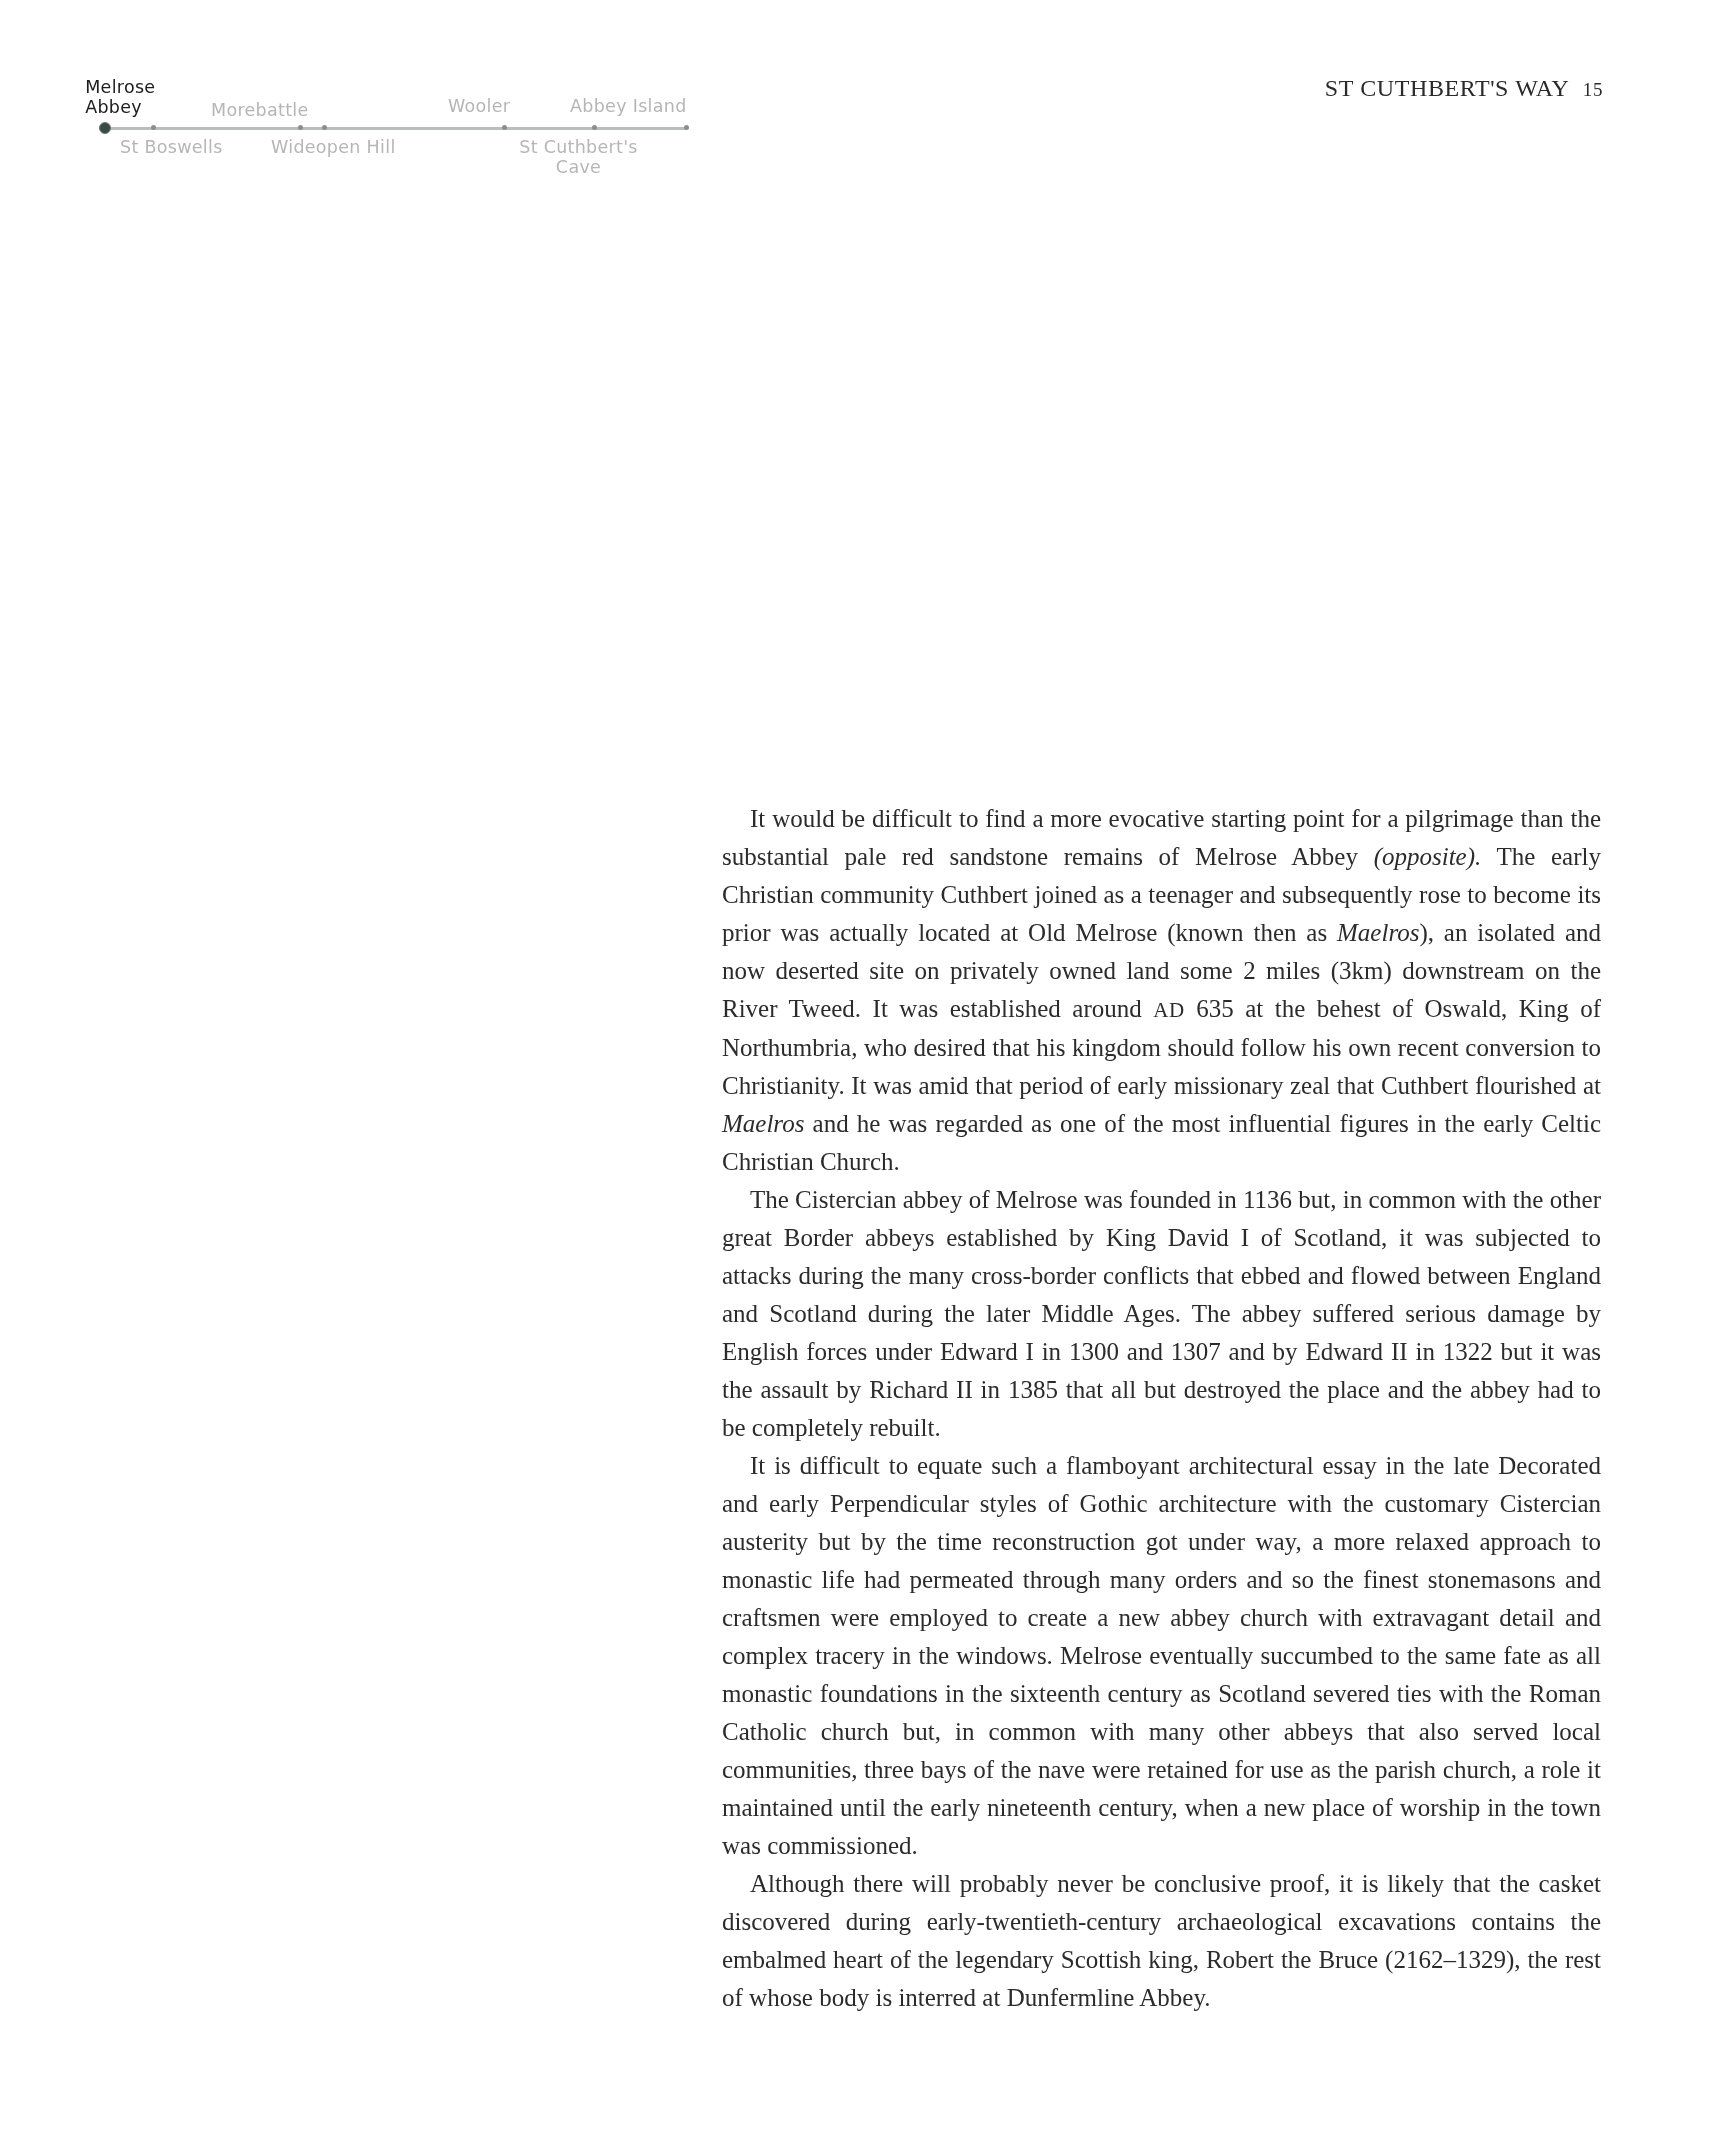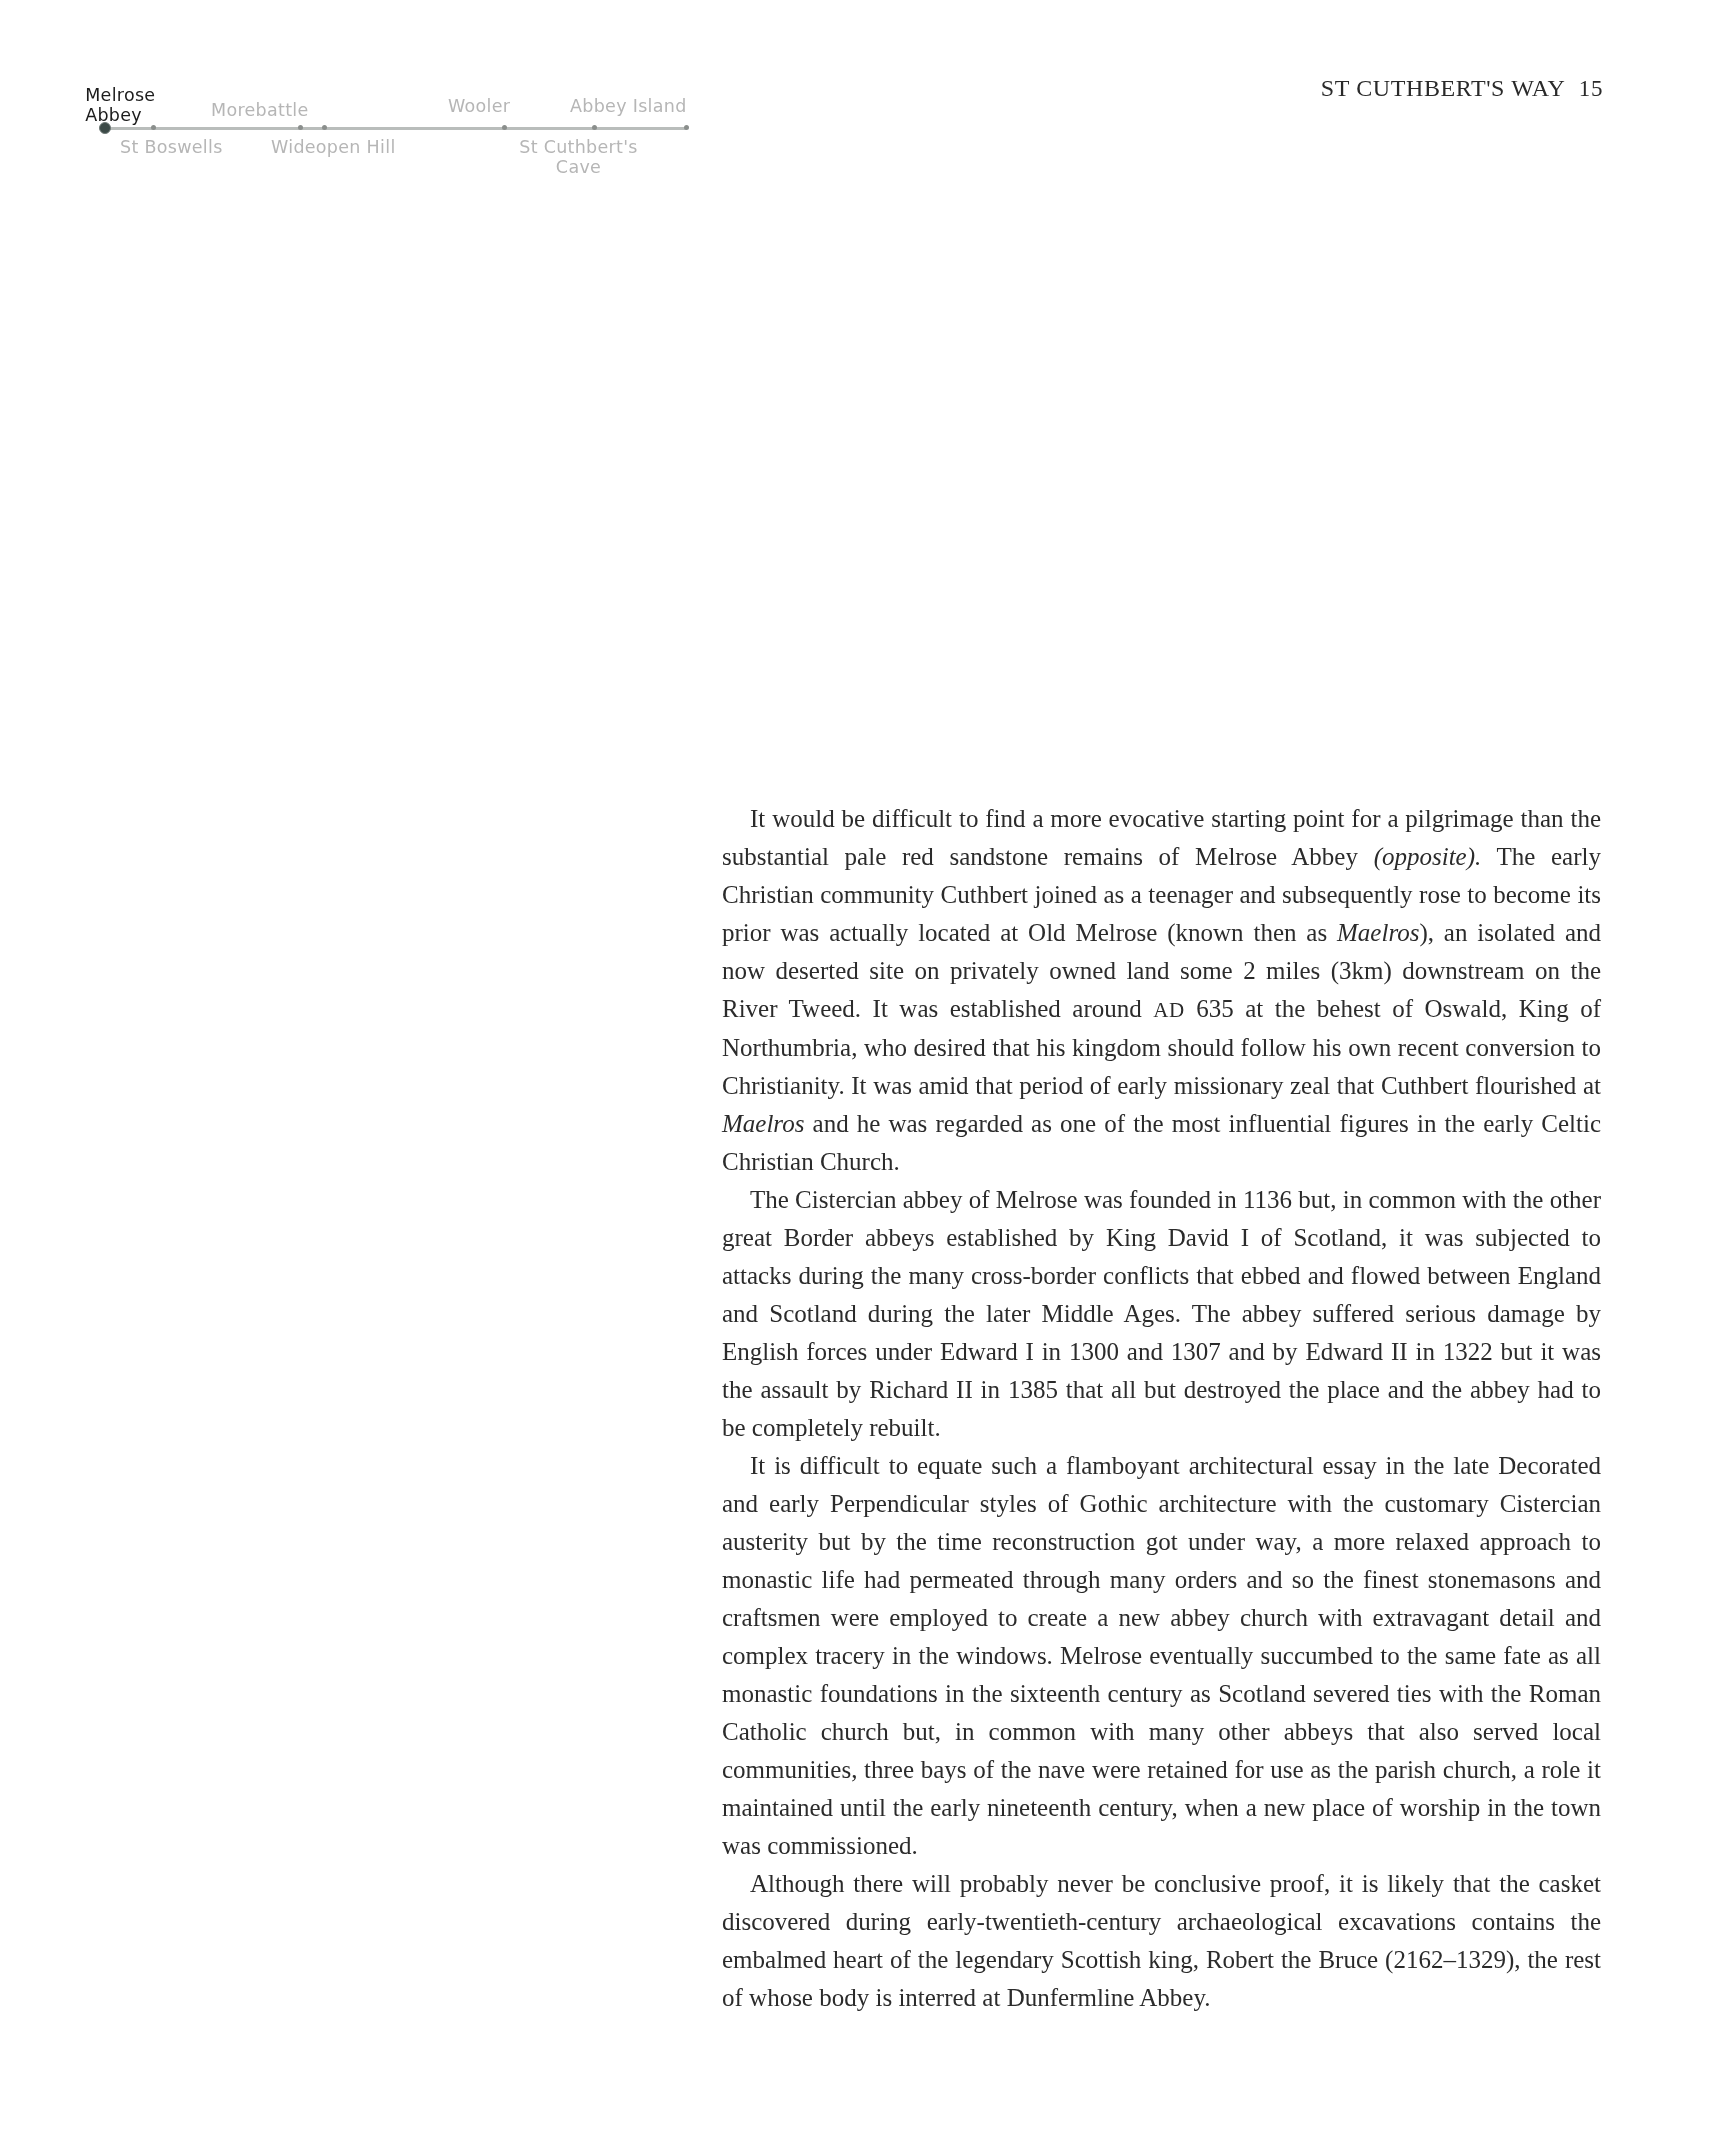--- a/index.html
+++ b/index.html
@@ -1,27 +1,27 @@
 <!DOCTYPE html>
 <html style="font-size:9.7px"><head>
 <meta charset="utf-8">
 <style>
   html, body { margin: 0; padding: 0; background: #ffffff; }
   body { width: 1724px; height: 2151px; position: relative; overflow: hidden; font-family: "Liberation Serif", serif; color: #2b2b2b; }
 
   .route { position: absolute; left: 84px; top: 60px; width: 603px; height: 133px; font-family: "DejaVu Sans", sans-serif; }
   .route .label { position: absolute; font-size: 17.5px; line-height: 20px; color: #b6b6b6; white-space: nowrap; letter-spacing: 0.3px; }
-  .route .label.current { color: #1c1c1c; margin-top: 8px; }
+  .route .label.current { color: #1c1c1c; }
   .route .label.center { text-align: center; }
   .route .line { position: absolute; left: 18px; top: 67px; width: 585px; height: 3px; background: #b9bdbb; border-radius: 1.2px; }
   .route .dot { position: absolute; width: 5.4px; height: 5.4px; background: #8a8e8c; border-radius: 50%; top: 65px; }
   .route .dot.start { width: 12px; height: 12px; top: 62px; left: 14.5px; background: #3c4a47; border: 1.2px solid #6f7a77; box-sizing: border-box; }
 
   .running-head { position: absolute; right: 121px; top: 75px; font-size: 24px; letter-spacing: 0.6px; color: #2a2a2a; white-space: nowrap; }
-  .running-head .folio { margin-left: 13.3px; font-size: 23px; }
+  .running-head .folio { margin-left: 13.3px; font-size: 19px; }
 
   .body-text { position: absolute; left: 722px; top: 800px; width: 879px; font-size: 25px; line-height: 38px; color: #2b2b2b; text-align: justify; }
   .body-text p { margin: 0; text-indent: 28px; }
   .smcap { font-size: 21px; letter-spacing: 0.6px; }
 </style>
 </head>
 <body>
 
 <div class="route">
   <div class="label current" style="left:1.2px; top:17px; white-space:pre-line;">Melrose

